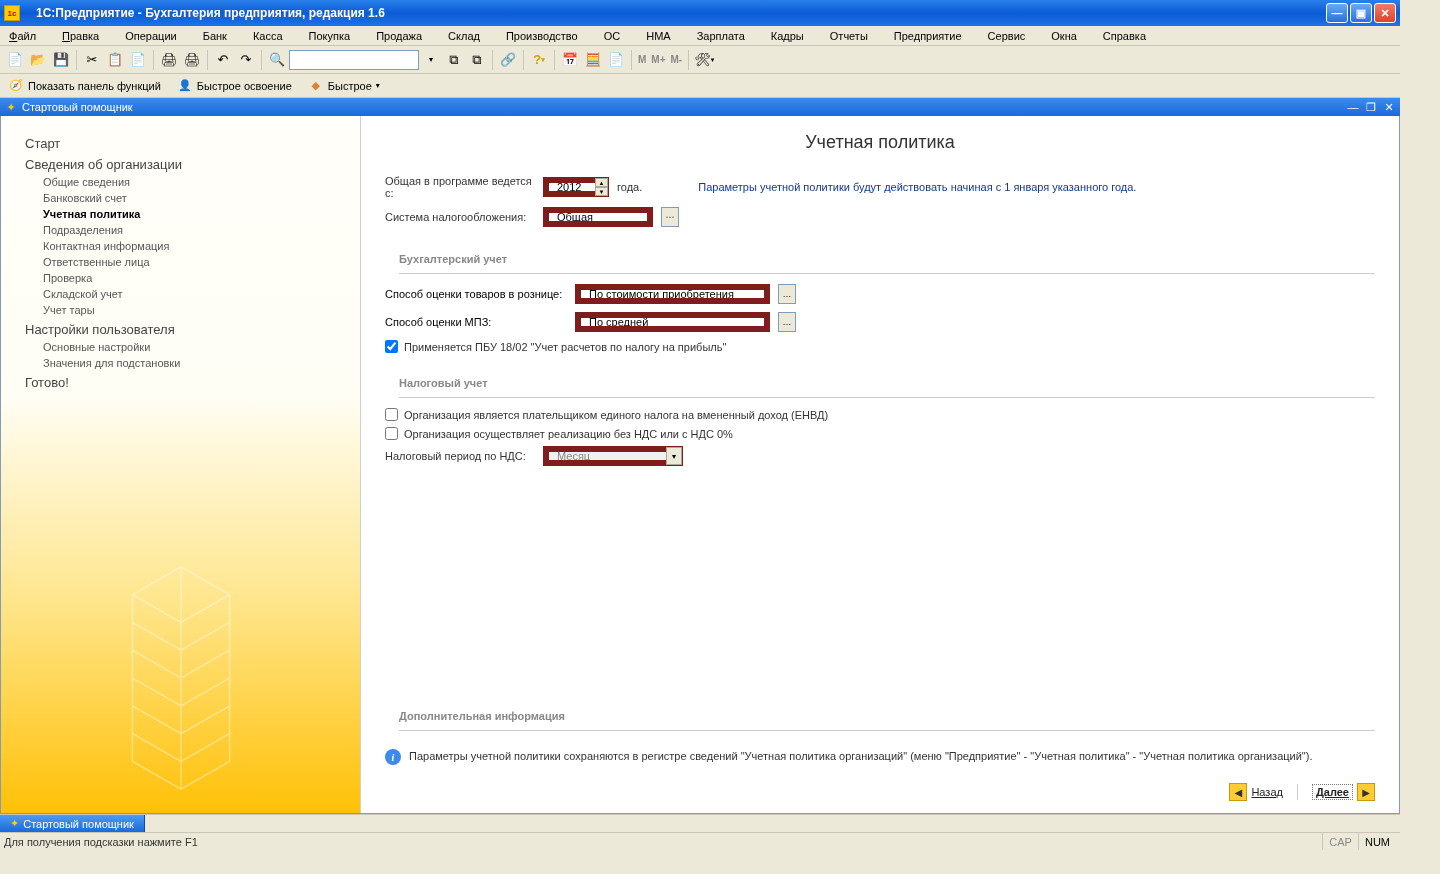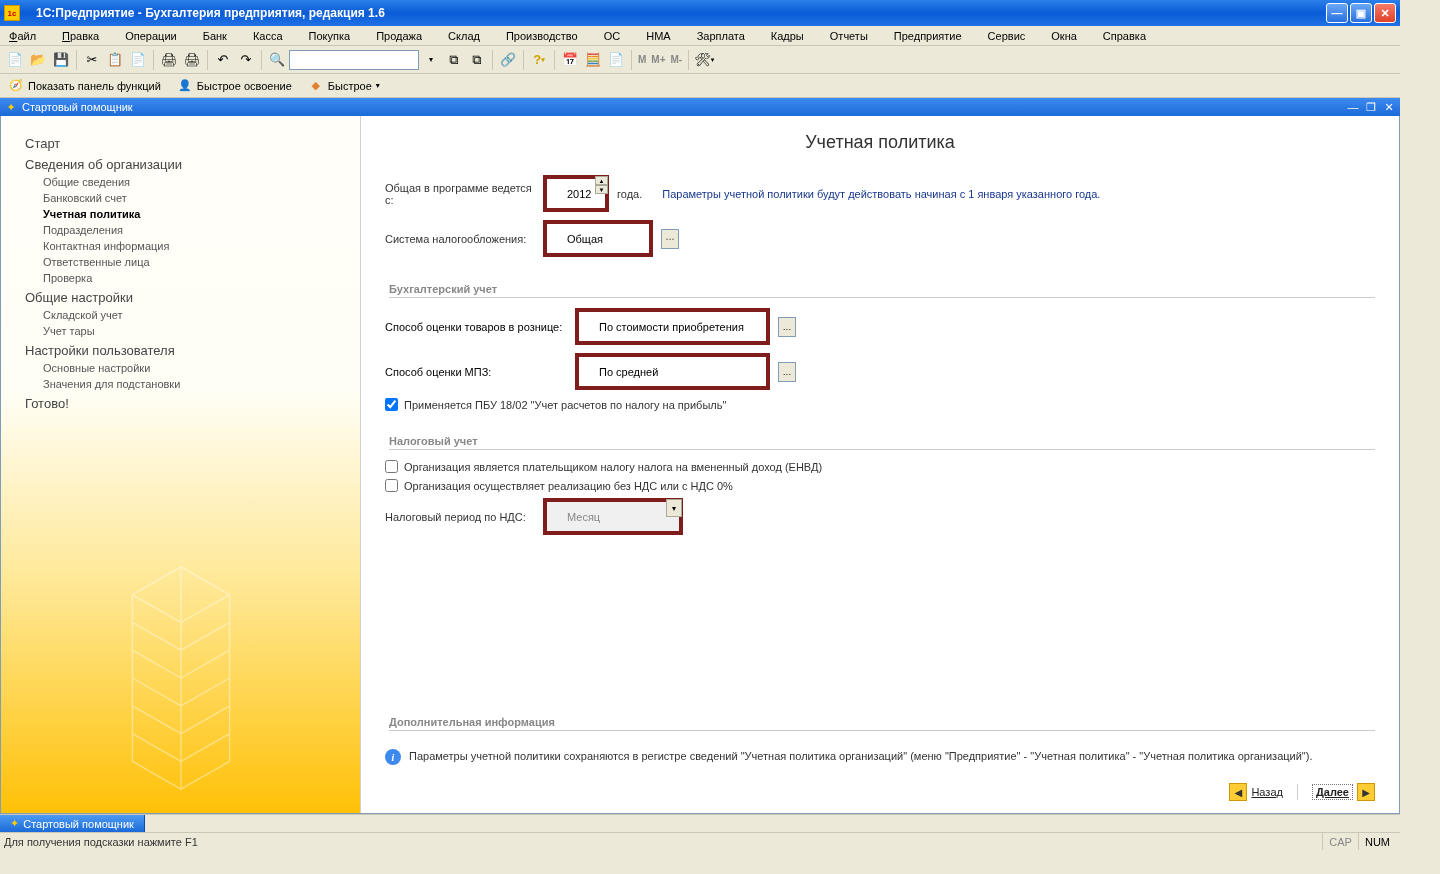--- a/index.html
+++ b/index.html
@@ -48,33 +48,33 @@
 .sidebar .nav-item.sub { padding-left: 18px; font-size: 11px; }
 .sidebar .nav-item.active { font-weight: bold; color: #000; }
 .sidebar .building { position: absolute; bottom: 10px; left: 110px; width: 140px; height: 250px; opacity: 0.45; }
 
 
 .content { flex: 1; padding: 16px 24px 8px 24px; position: relative; display: flex; flex-direction: column; }
 .content h1 { text-align: center; font-size: 18px; font-weight: normal; color: #333; margin-bottom: 22px; }
 .form-row { display: flex; align-items: center; margin-bottom: 8px; gap: 8px; }
 .form-row .lbl { width: 150px; color: #333; }
 .form-row .lbl-wide { width: 182px; }
-.form-row input[type=text] { height: 37px; border: 4px solid #7f1d1d; padding: 0 20px; background: #fff; font-size: 11px; }
+.form-row input[type=text] { height: 20px; border: 6px solid #7f1d1d; padding: 0 8px; background: #fff; font-size: 11px; }
 .form-row .spin { width: 66px; position: relative; }
 .form-row .spin input { width: 100%; padding-right: 14px; }
 .form-row .spin .spin-btns { position: absolute; right: 1px; top: 1px; width: 13px; height: 18px; display: flex; flex-direction: column; }
 .form-row .spin .spin-btns div { flex: 1; background: #ece9d8; border: 1px solid #aca899; font-size: 6px; display: flex; align-items: center; justify-content: center; }
 .form-row .post-txt { color: #333; }
 .form-row .hint { color: #17378d; font-size: 11px; }
 .form-row .ellipsis-btn { width: 18px; height: 20px; border: 1px solid #7f9db9; background: #ece9d8; display: flex; align-items: center; justify-content: center; font-size: 9px; cursor: default; }
 .form-row .combo { position: relative; display: inline-flex; }
 .form-row .combo input { width: 100%; }
 .form-row .combo.disabled input { background: #f0f0f0; color: #888; }
 .form-row .combo .drop { position: absolute; right: 1px; top: 1px; width: 16px; height: 18px; background: #ece9d8; border: 1px solid #aca899; display: flex; align-items: center; justify-content: center; font-size: 8px; }
-.section-header { color: #888; font-weight: bold; font-size: 11px; border-bottom: 1px solid #ccc; padding-bottom: 2px; margin: 18px 0 10px 4px; }
+.section-header { color: #888; font-weight: bold; font-size: 11px; border-bottom: 1px solid #ccc; padding-bottom: 8px; margin: 18px 0 10px 14px; }
 .chk-row { display: flex; align-items: center; gap: 6px; margin-bottom: 6px; }
 .chk-row input[type=checkbox] { width: 13px; height: 13px; }
 .chk-row label { color: #333; }
 
 .extra-info { margin-top: auto; }
 .extra-info .info-row { display: flex; align-items: flex-start; gap: 8px; padding: 8px 0; }
 .extra-info .info-icon { width: 16px; height: 16px; border-radius: 50%; background: #3d8aef; color: #fff; display: flex; align-items: center; justify-content: center; font-size: 10px; font-weight: bold; flex-shrink: 0; font-style: italic; font-family: Georgia, serif; }
 .extra-info .info-text { color: #333; line-height: 1.4; }
 
 .nav-buttons { display: flex; justify-content: flex-end; align-items: center; gap: 8px; padding: 10px 0 4px 0; }
@@ -199,21 +199,20 @@
     <div id="nav-list">
         <div class="nav-item group">Старт</div>
         <div class="nav-item group">Сведения об организации</div>
         <div class="nav-item sub">Общие сведения</div>
         <div class="nav-item sub">Банковский счет</div>
         <div class="nav-item sub active">Учетная политика</div>
         <div class="nav-item sub">Подразделения</div>
         <div class="nav-item sub">Контактная информация</div>
         <div class="nav-item sub">Ответственные лица</div>
         <div class="nav-item sub">Проверка</div>
-        <div class="nav-item group">Общие настройки</div>
         <div class="nav-item sub">Складской учет</div>
         <div class="nav-item sub">Учет тары</div>
         <div class="nav-item group">Настройки пользователя</div>
         <div class="nav-item sub">Основные настройки</div>
         <div class="nav-item sub">Значения для подстановки</div>
         <div class="nav-item group">Готово!</div>
       </div>
     <div class="building">
       <svg viewBox="0 0 100 180">
         <g stroke="#fff" stroke-width="1" fill="none" opacity="0.9">
@@ -242,21 +241,21 @@
     <div class="form-row">
       <span class="lbl">Общая в программе ведется с:</span>
       <div class="spin">
         <input type="text" value="2012" style="">
         <div class="spin-btns">
             <div>▲</div>
             <div>▼</div>
           </div>
       </div>
       <span class="post-txt">года.</span>
-      <span class="hint" style="margin-left:12px;text-align:right;">Параметры учетной политики будут действовать начиная с 1 января указанного года.</span>
+      <span class="hint" style="margin-left:48px;text-align:right;">Параметры учетной политики будут действовать начиная с 1 января указанного года.</span>
     </div>
 
     <div class="form-row">
       <span class="lbl">Система налогообложения:</span>
       <input type="text" style="width: 110px;" value="Общая">
       <div class="ellipsis-btn">⋯</div>
     </div>
 
     <div class="section-header">Бухгалтерский учет</div>
 
@@ -274,21 +273,21 @@
 
     <div class="chk-row">
       <input type="checkbox" checked="" style="">
       <label>Применяется ПБУ 18/02 "Учет расчетов по налогу на прибыль"</label>
     </div>
 
     <div class="section-header">Налоговый учет</div>
 
     <div class="chk-row">
       <input type="checkbox" style="">
-      <label>Организация является плательщиком налогу налога на вмененный доход (ЕНВД)</label>
+      <label>Организация является плательщиком единого налога на вмененный доход (ЕНВД)</label>
     </div>
     <div class="chk-row">
       <input type="checkbox" style="">
       <label>Организация осуществляет реализацию без НДС или с НДС 0%</label>
     </div>
 
     <div class="form-row">
       <span class="lbl">Налоговый период по НДС:</span>
       <div class="combo disabled" style="width:140px;">
         <input type="text" disabled="" value="Месяц" style="">

